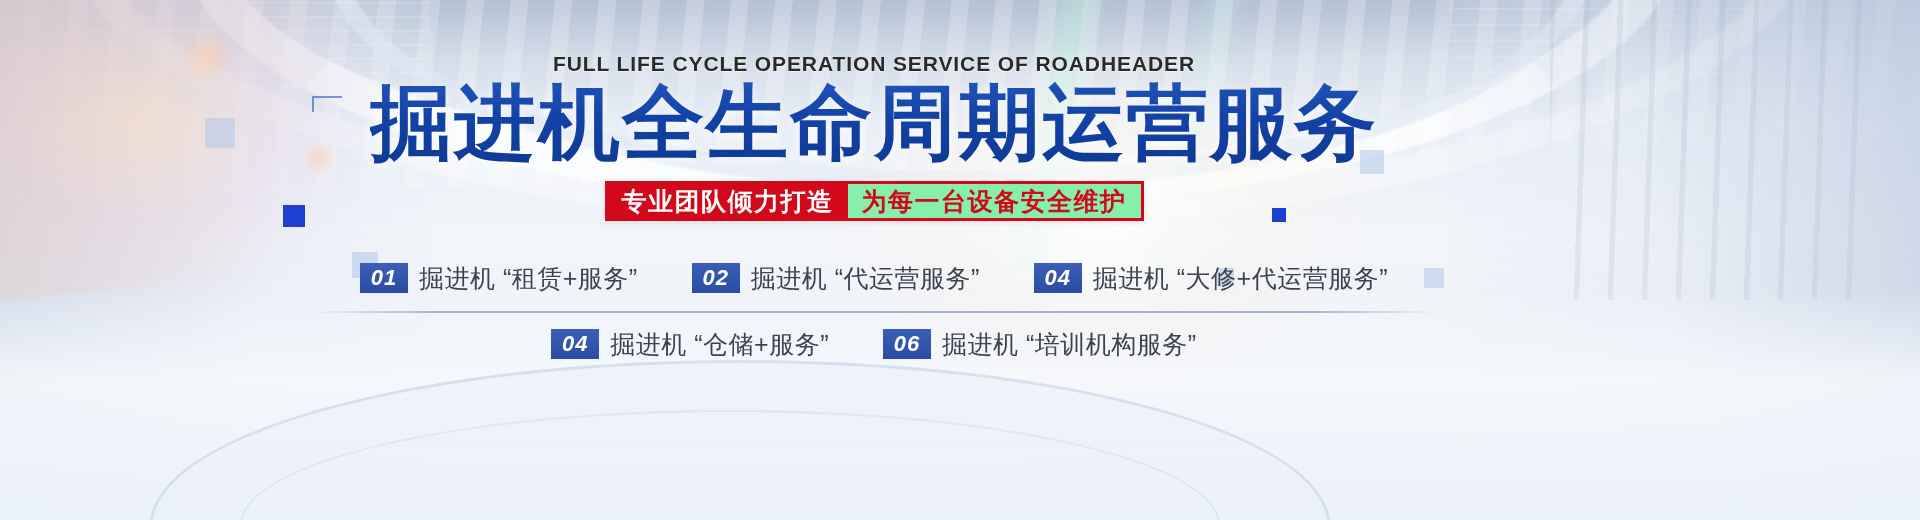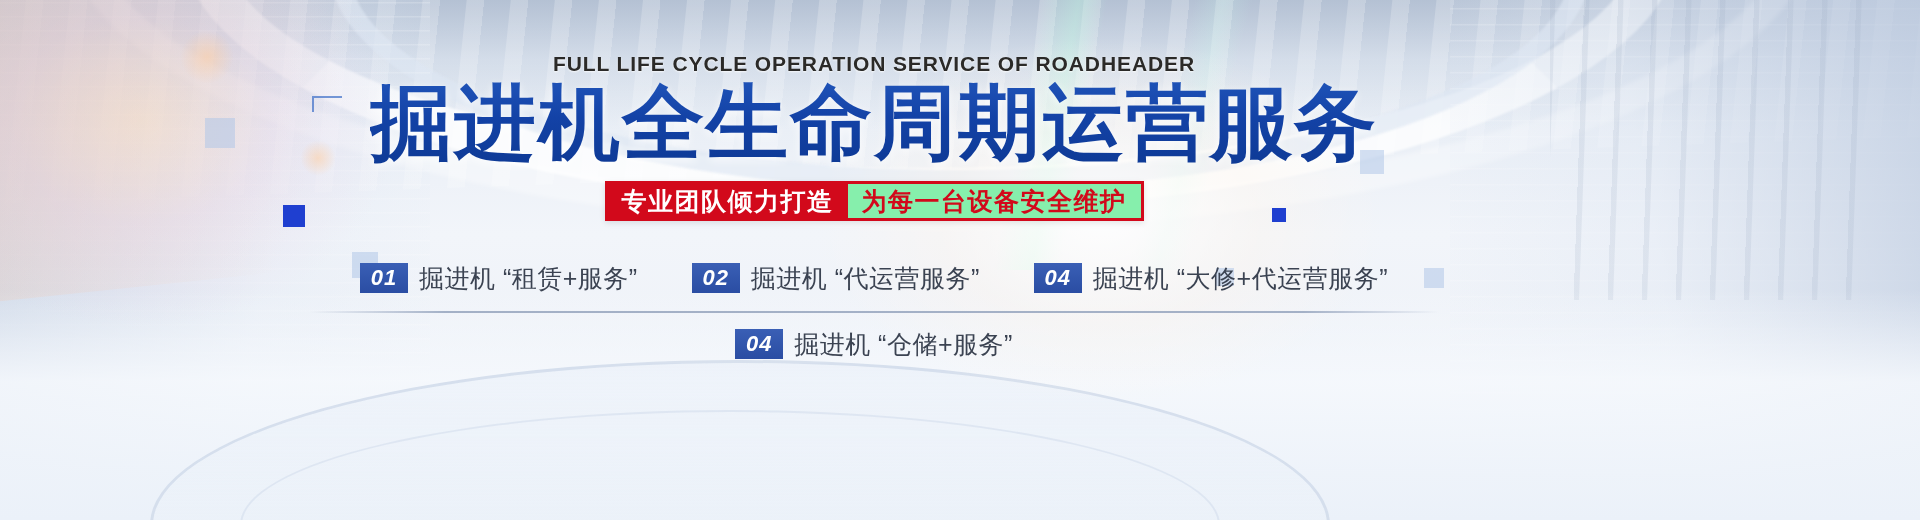--- a/index.html
+++ b/index.html
@@ -315,17 +315,21 @@
         </div>
       </div>
 
       <div class="divider"></div>
 
       <div class="service-row">
         <div class="service-item">
           <span class="num-badge">04</span>
           <span class="service-text">掘进机 “仓储+服务”</span>
         </div>
+        <div class="service-item">
+          <span class="num-badge">06</span>
+          <span class="service-text">掘进机 “培训机构服务”</span>
+        </div>
       </div>
 
     </div>
   </div>
 </div>
 
 </body></html>

